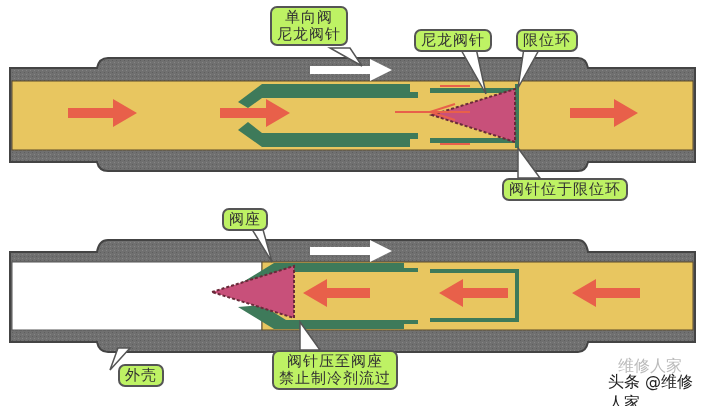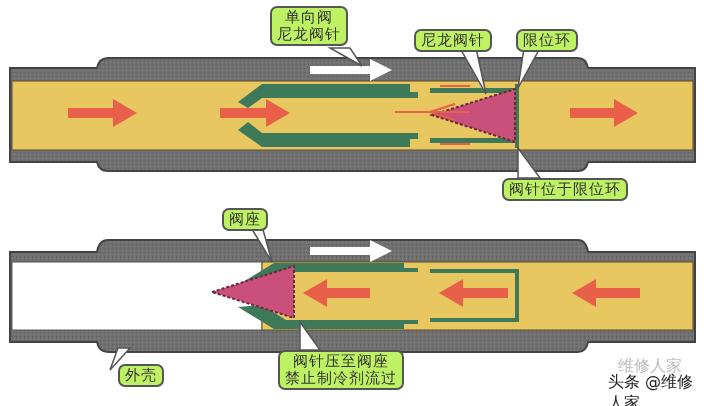--- a/index.html
+++ b/index.html
@@ -115,19 +115,19 @@
 </div>
 
 <div class="callout" style="left:222px; top:208px;">
   <span>阀座</span>
 </div>
 
 <div class="callout" style="left:118px; top:364px;text-align:center;">
   <span>外壳</span>
 </div>
 
-<div class="callout" style="left:272px; top:350px;margin-left:6px;">
+<div class="callout" style="left:272px; top:350px;">
   <div>阀针压至阀座</div>
   <div>禁止制冷剂流过</div>
 </div>
 
 <div class="watermark-faint">维修人家</div>
 <div class="watermark">头条 @维修人家</div>
 
 </body></html>

